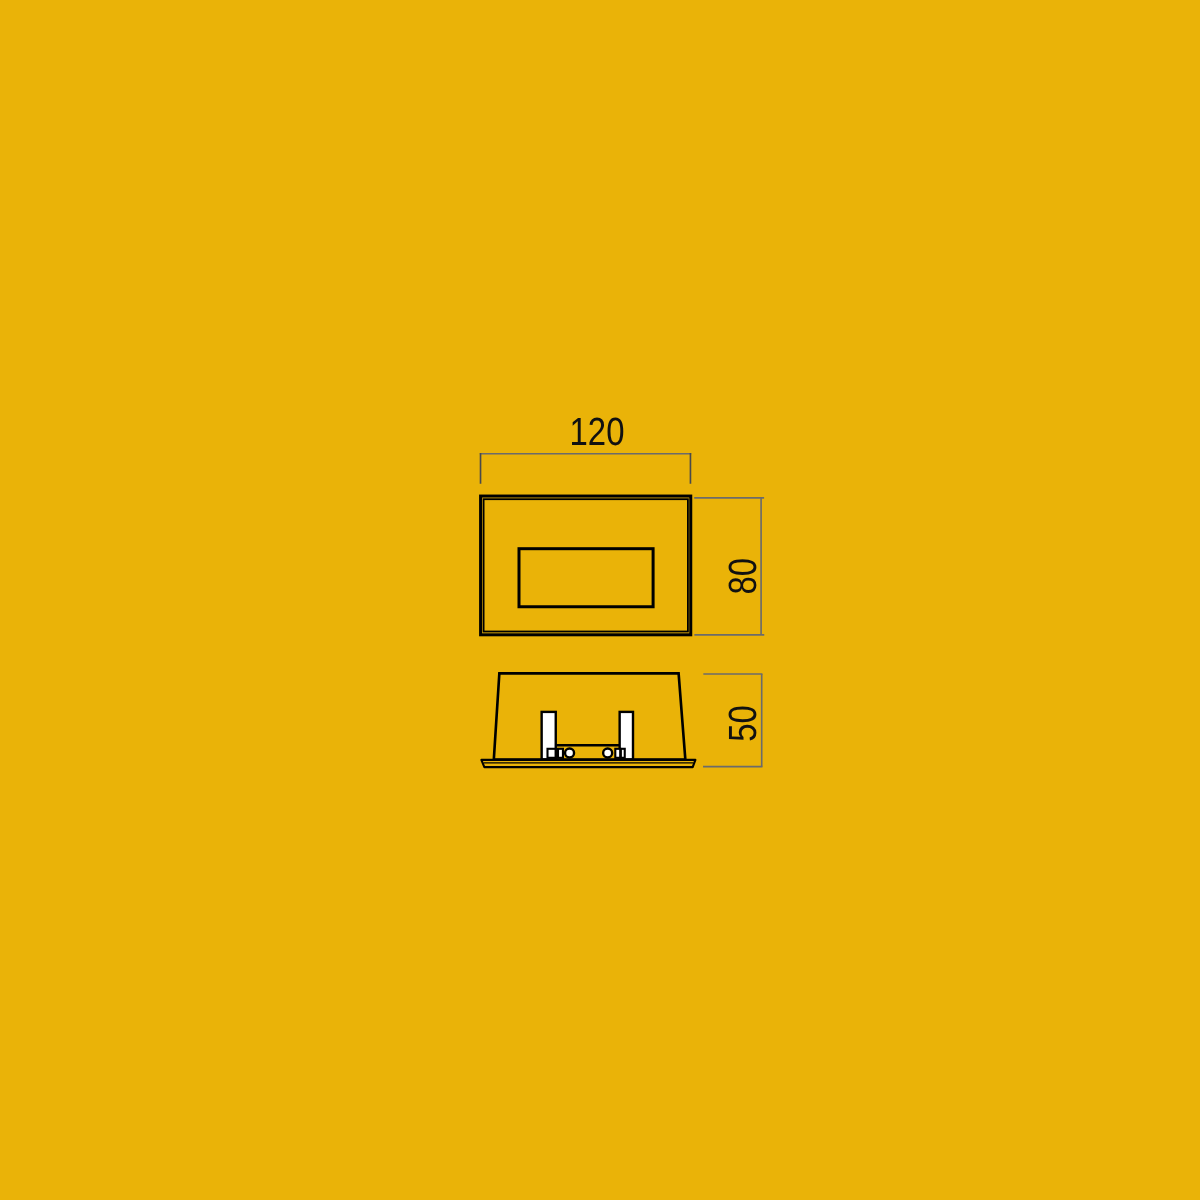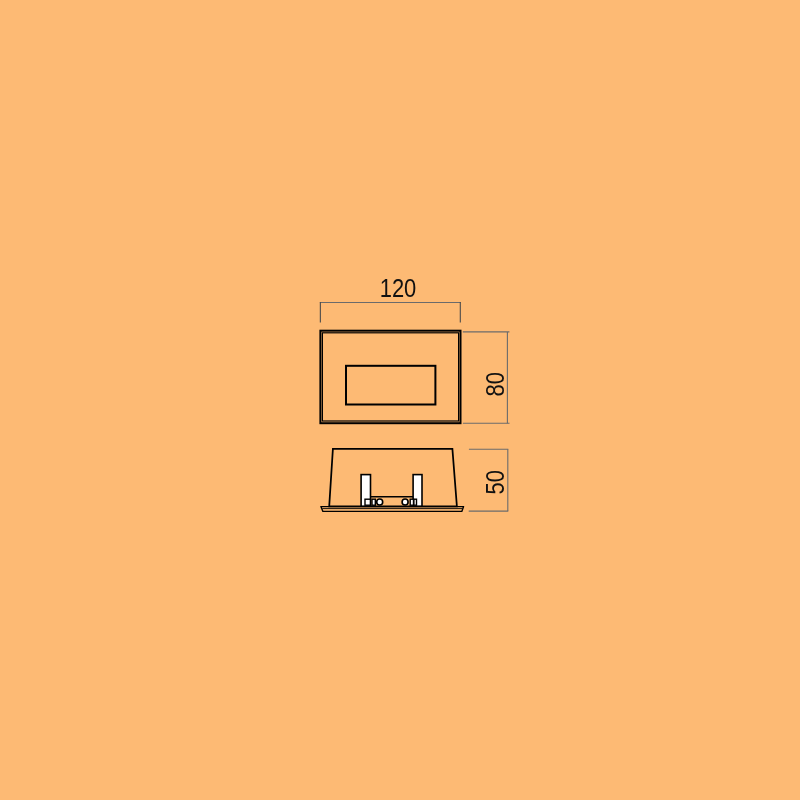--- a/index.html
+++ b/index.html
@@ -1,16 +1,16 @@
 <!DOCTYPE html>
 <html><head>
 <meta charset="utf-8">
 <style>
   html,body{margin:0;padding:0;background:#ffffff;}
-  .page{width:800px;height:800px;position:relative;background:#fdba74;overflow:hidden;transform:translateZ(0);}
+  .page{width:800px;height:800px;position:relative;background:#eab308;overflow:hidden;transform:translateZ(0);}
   svg{display:block;}
   text{font-family:"Liberation Sans",sans-serif;fill:#111111;}
 </style>
 </head>
 <body>
 <div class="page">
 <svg width="800" height="800" viewBox="0 0 800 800" style="transform:translateZ(0)">
 
   <g fill="none" stroke="#000000">
     <rect x="320.4" y="330.7" width="140.1" height="92.5" stroke-width="2"></rect>

